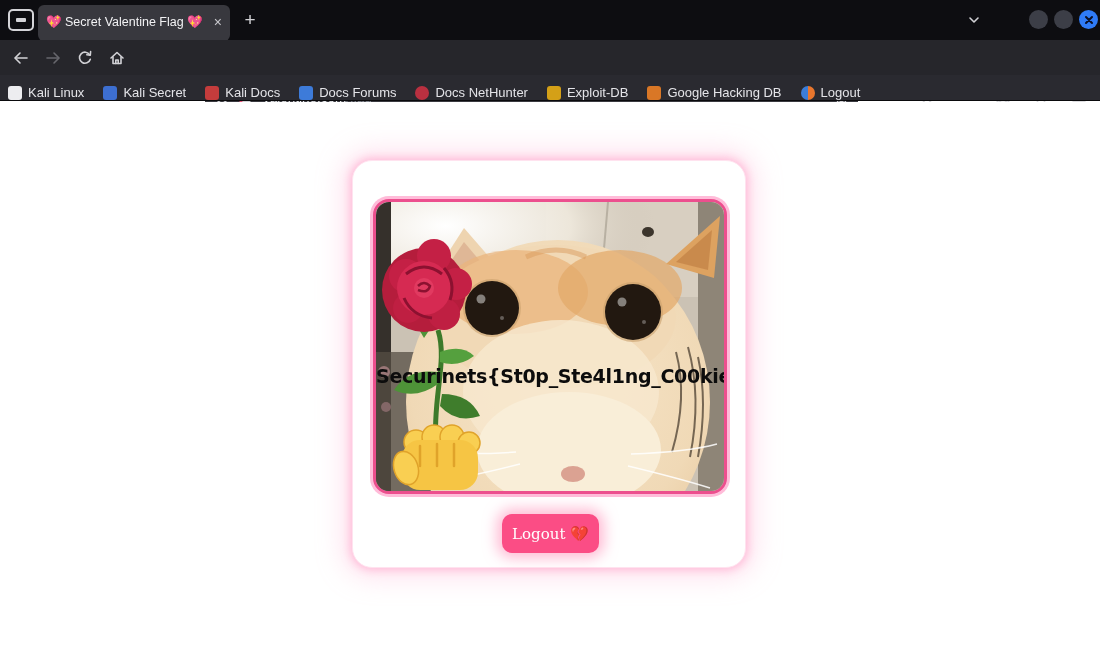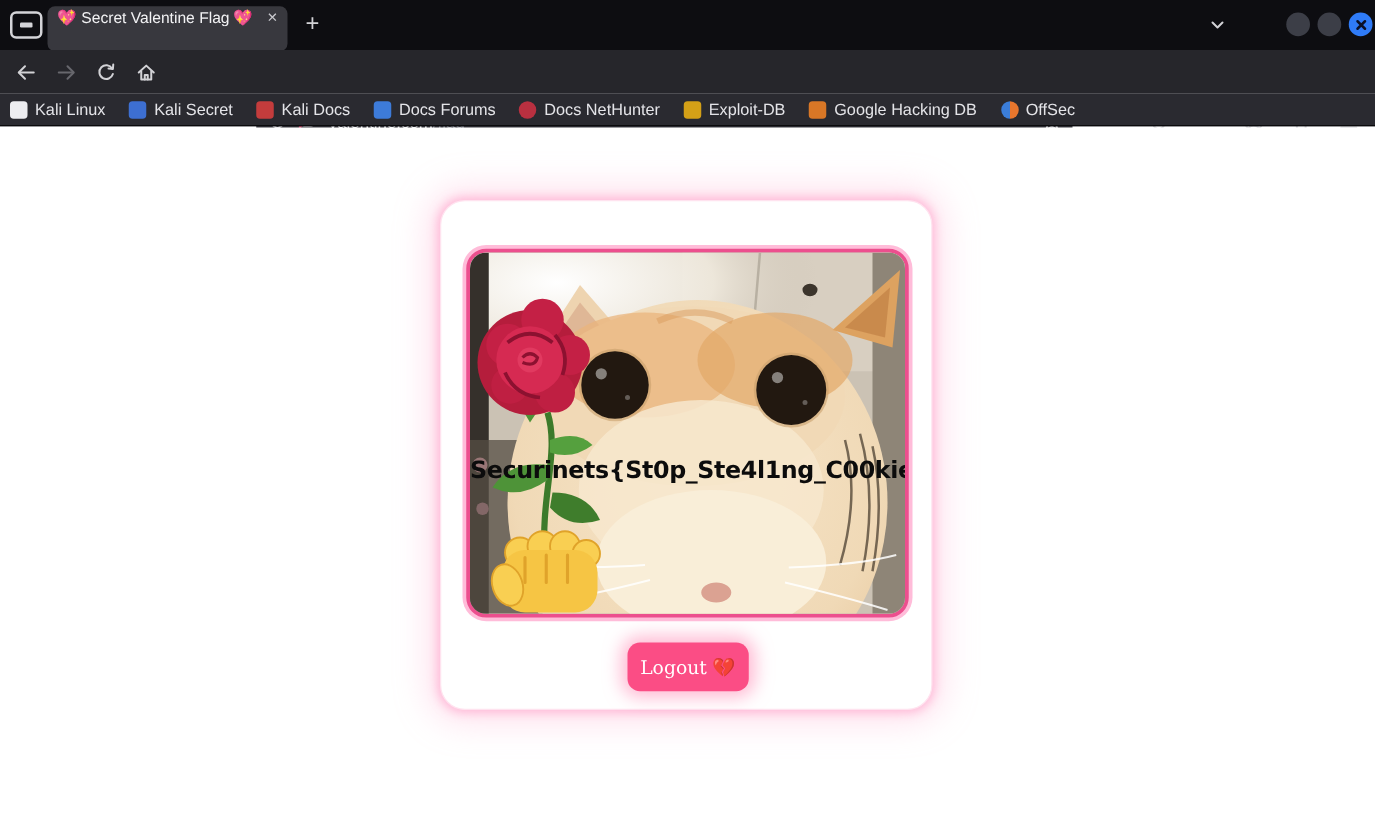--- a/index.html
+++ b/index.html
@@ -8,21 +8,21 @@
 
   
   .desktop-artifact { position:absolute; left:588px; top:0; width:345px; height:3px;
     background:repeating-linear-gradient(90deg,#3f7dd8 0 14px,#143055 14px 20px,#59c8d8 20px 26px,#0c0c10 26px 34px); }
 
   
   .tabbar { position:absolute; left:0; top:0; width:1100px; height:40px; background:#0d0d11; }
   .fxview { position:absolute; left:8px; top:9px; width:26px; height:22px; border:2px solid #d4d4d8; border-radius:5px; }
   .fxview::after { content:""; position:absolute; left:6px; top:7px; width:10px; height:4px; background:#d4d4d8; border-radius:1px; }
   .tab { position:absolute; left:38px; top:5px; width:192px; height:36px; background:#38383e; border-radius:6px;
-    display:flex; align-items:flex-start; padding:1px 8px; }
+    display:flex; align-items:flex-end; padding:12px 8px; }
   .tab-title { color:#f2f2f4; font-size:12.5px; white-space:nowrap; overflow:hidden; flex:1; }
   .tab-close { margin-left:6px; color:#c9c9ce; font-size:14px; line-height:14px; cursor:default; }
   .newtab-btn { position:absolute; left:238px; top:8px; width:24px; height:24px; color:#d2d2d6; font-size:19px;
     display:flex; align-items:center; justify-content:center; }
   .tabs-chevron { position:absolute; left:962px; top:8px; width:24px; height:24px; display:flex; align-items:center; justify-content:center; }
   .winctl { position:absolute; top:10px; width:19px; height:19px; border-radius:50%; background:#3c3e47; }
   .winctl.minimize { left:1029px; } .winctl.maximize { left:1054px; }
   .winctl.close { left:1079px; background:#2f7bf7; display:flex; align-items:center; justify-content:center; }
   .winctl.close svg { display:block; }
 
@@ -33,21 +33,21 @@
     display:flex; align-items:center; padding:0 8px; }
   .urlbar .sep { width:6px; }
   .url-text { font-size:13.5px; color:#eef0f2; margin-left:8px; }
   .url-text .path { color:#8f939c; }
   .url-star { margin-left:auto; display:flex; align-items:center; }
   .nav-right { position:absolute; right:6px; top:44px; display:flex; align-items:center; height:27px; }
   .nav-right .nav-icon { margin-left:8px; }
 
   
   .bookmarks { position:absolute; left:0; top:75px; width:1100px; height:26px; background:#2a2a30;
-    display:flex; align-items:center; padding-left:8px; border-bottom:1px solid #0a0a0c; }
+    display:flex; align-items:flex-end; padding-left:8px; border-bottom:1px solid #0a0a0c; }
   .bm { display:flex; align-items:center; margin-right:19px; }
   .bm-icon { width:14px; height:14px; border-radius:3px; margin-right:6px; flex:none; }
   .bm-icon.round { border-radius:50%; }
   .bm-label { color:#e4e4e8; font-size:13px; white-space:nowrap; }
 
   
   .content { position:absolute; left:0; top:102px; width:1100px; height:559px; background:#ffffff; }
   .card { position:absolute; left:352px; top:58px; width:394px; height:408px; background:#fff; border-radius:20px;
     border:1px solid #ffe3ef;
     box-shadow:0 0 8px 2px rgba(255,150,195,.55), 0 0 26px 10px rgba(255,175,210,.35); }
@@ -198,21 +198,21 @@
     <div class="bm">
       <span class="bm-icon" style="background: rgb(212, 160, 23);"></span>
       <span class="bm-label">Exploit-DB</span>
     </div>
     <div class="bm">
       <span class="bm-icon" style="background: rgb(217, 119, 38);"></span>
       <span class="bm-label">Google Hacking DB</span>
     </div>
     <div class="bm">
       <span class="bm-icon round" style="background: linear-gradient(90deg, rgb(59, 125, 216) 50%, rgb(232, 118, 45) 50%);"></span>
-      <span class="bm-label">OffSec</span>
+      <span class="bm-label">Logout</span>
     </div>
   </div>
 
   <div class="content">
     <div class="card">
 
       <div class="photo-frame">
         <svg viewBox="0 0 348 289" preserveAspectRatio="none">
           <defs>
             <radialGradient id="lightTL" cx="0.2" cy="0.15" r="0.6">

